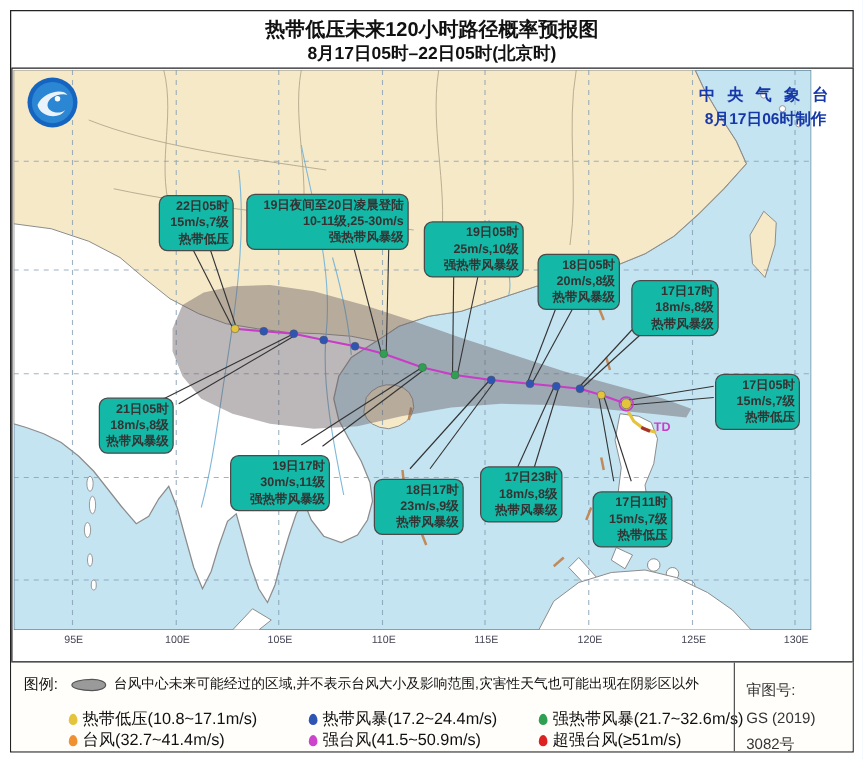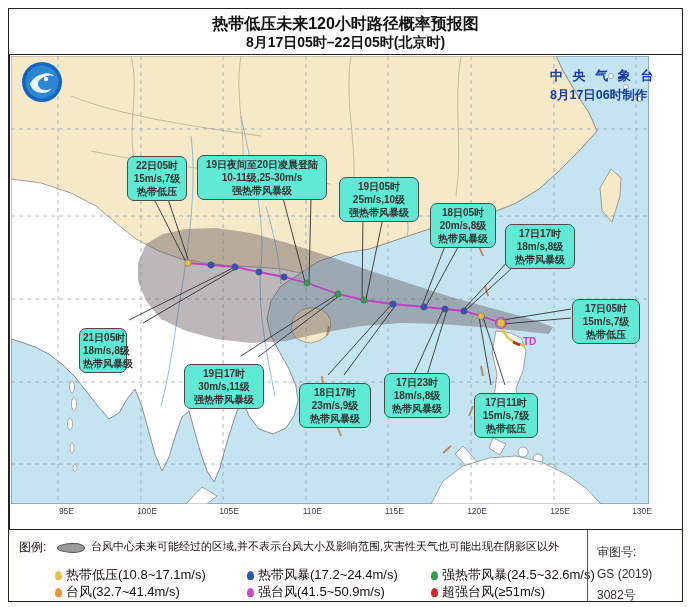--- a/index.html
+++ b/index.html
@@ -5,30 +5,30 @@
   html,body{margin:0;padding:0;background:#fff;}
   .page{position:relative;width:690px;height:607px;background:#fff;
         font-family:Liberation Sans, sans-serif;overflow:hidden;}
   .frame{position:absolute;left:8px;top:8px;width:673px;height:592px;border:1.5px solid #222;background:#fff;}
   
   .title{position:absolute;left:0;top:5px;width:100%;text-align:center;font-size:16px;font-weight:bold;color:#111;}
   .subtitle{position:absolute;left:0;top:25px;width:100%;text-align:center;font-size:14px;font-weight:bold;color:#111;}
   
   .map-panel{position:absolute;left:0px;top:45px;width:672px;height:474px;border:1px solid #222;background:#fff;}
   .map-svg{position:absolute;left:1px;top:1px;}
-  .lon-label{position:absolute;width:30px;text-align:right;font-size:8.5px;color:#445;top:451px;}
-  
-  .agency{position:absolute;left:540px;top:12px;width:125px;text-align:left;color:#1638a8;font-weight:bold;}
+  .lon-label{position:absolute;width:30px;text-align:center;font-size:8.5px;color:#445;top:451px;}
+  
+  .agency{position:absolute;left:540px;top:12px;width:125px;text-align:center;color:#1638a8;font-weight:bold;}
   .agency .l1{font-size:13px;letter-spacing:3px;}
   .agency .l2{font-size:12.5px;margin-top:2px;}
   
   .logo{position:absolute;left:10px;top:5px;width:44px;height:44px;}
   
-  .callout{position:absolute;background:#5eead4;border:1.5px solid #4a4a4a;border-radius:7px;
-           padding:2px 3px;text-align:center;font-size:10px;font-weight:bold;color:#333;
+  .callout{position:absolute;background:#14b8a6;border:1.5px solid #4a4a4a;border-radius:7px;
+           padding:2px 3px;text-align:right;font-size:10px;font-weight:bold;color:#333;
            line-height:1.3;box-sizing:border-box;white-space:nowrap;z-index:5;}
   
   .legend{position:absolute;left:0;top:520px;width:673px;height:71px;border-top:1.5px solid #222;background:#fffefa;}
   .legend-label{position:absolute;left:10px;top:9px;font-size:12px;color:#111;}
   .cone-chip{position:absolute;left:48px;top:13px;width:26px;height:8px;background:#9a9a9a;border:1px solid #555;
              border-radius:60% 40% 40% 60%/50% 50% 50% 50%;}
   .cone-note{position:absolute;left:82px;top:9px;width:470px;font-size:11px;color:#111;}
   .li{position:absolute;font-size:13px;color:#111;white-space:nowrap;}
   .dot{display:inline-block;width:7px;height:9px;border-radius:50% 50% 50% 50%/60% 60% 40% 40%;
        margin-right:4px;vertical-align:-1px;}
@@ -234,21 +234,21 @@
    <div class="callout" style="left:495px;top:169px;width:70px">
      <div>17日17时</div>
           <div>18m/s,8级</div>
           <div>热带风暴级</div>
    </div>
    <div class="callout" style="left:562px;top:244px;width:68px">
      <div>17日05时</div>
           <div>15m/s,7级</div>
           <div>热带低压</div>
    </div>
-   <div class="callout" style="left:69px;top:273px;width:48px">
+   <div class="callout" style="left:69px;top:263px;width:60px">
      <div>21日05时</div>
           <div>18m/s,8级</div>
           <div>热带风暴级</div>
    </div>
    <div class="callout" style="left:174px;top:309px;width:80px">
      <div>19日17时</div>
           <div>30m/s,11级</div>
           <div>强热带风暴级</div>
    </div>
    <div class="callout" style="left:289px;top:328px;width:72px">
@@ -268,21 +268,21 @@
    </div>
   </div>
 
   <div class="legend">
     <span class="legend-label">图例:</span>
     <span class="cone-chip"></span>
     <span class="cone-note">台风中心未来可能经过的区域,并不表示台风大小及影响范围,灾害性天气也可能出现在阴影区以外</span>
 
     <span class="li" style="left:46px;top:36px"><span class="dot" style="background:#e3c43c"></span><span>热带低压(10.8~17.1m/s)</span></span>
     <span class="li" style="left:238px;top:36px"><span class="dot" style="background:#2f55b4"></span><span>热带风暴(17.2~24.4m/s)</span></span>
-    <span class="li" style="left:422px;top:36px"><span class="dot" style="background:#2fa052"></span><span>强热带风暴(24.5~32.6m/s)</span></span>
+    <span class="li" style="left:422px;top:36px"><span class="dot" style="background:#2fa052"></span><span>强热带风暴(21.7~32.6m/s)</span></span>
     <span class="li" style="left:46px;top:53px"><span class="dot" style="background:#f09030"></span><span>台风(32.7~41.4m/s)</span></span>
     <span class="li" style="left:238px;top:53px"><span class="dot" style="background:#cc44cc"></span><span>强台风(41.5~50.9m/s)</span></span>
     <span class="li" style="left:422px;top:53px"><span class="dot" style="background:#dd2222"></span><span>超强台风(≥51m/s)</span></span>
 
     <span class="legend-div"></span>
     <div class="approve">
       <div>审图号:</div>
       <div>GS (2019) 3082号</div>
     </div>
   </div>

